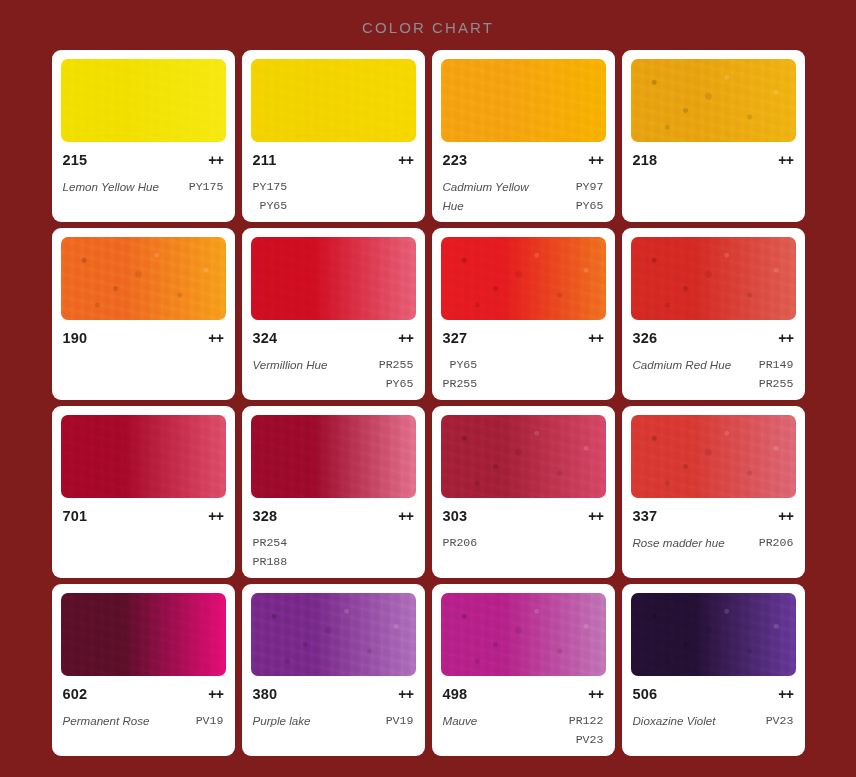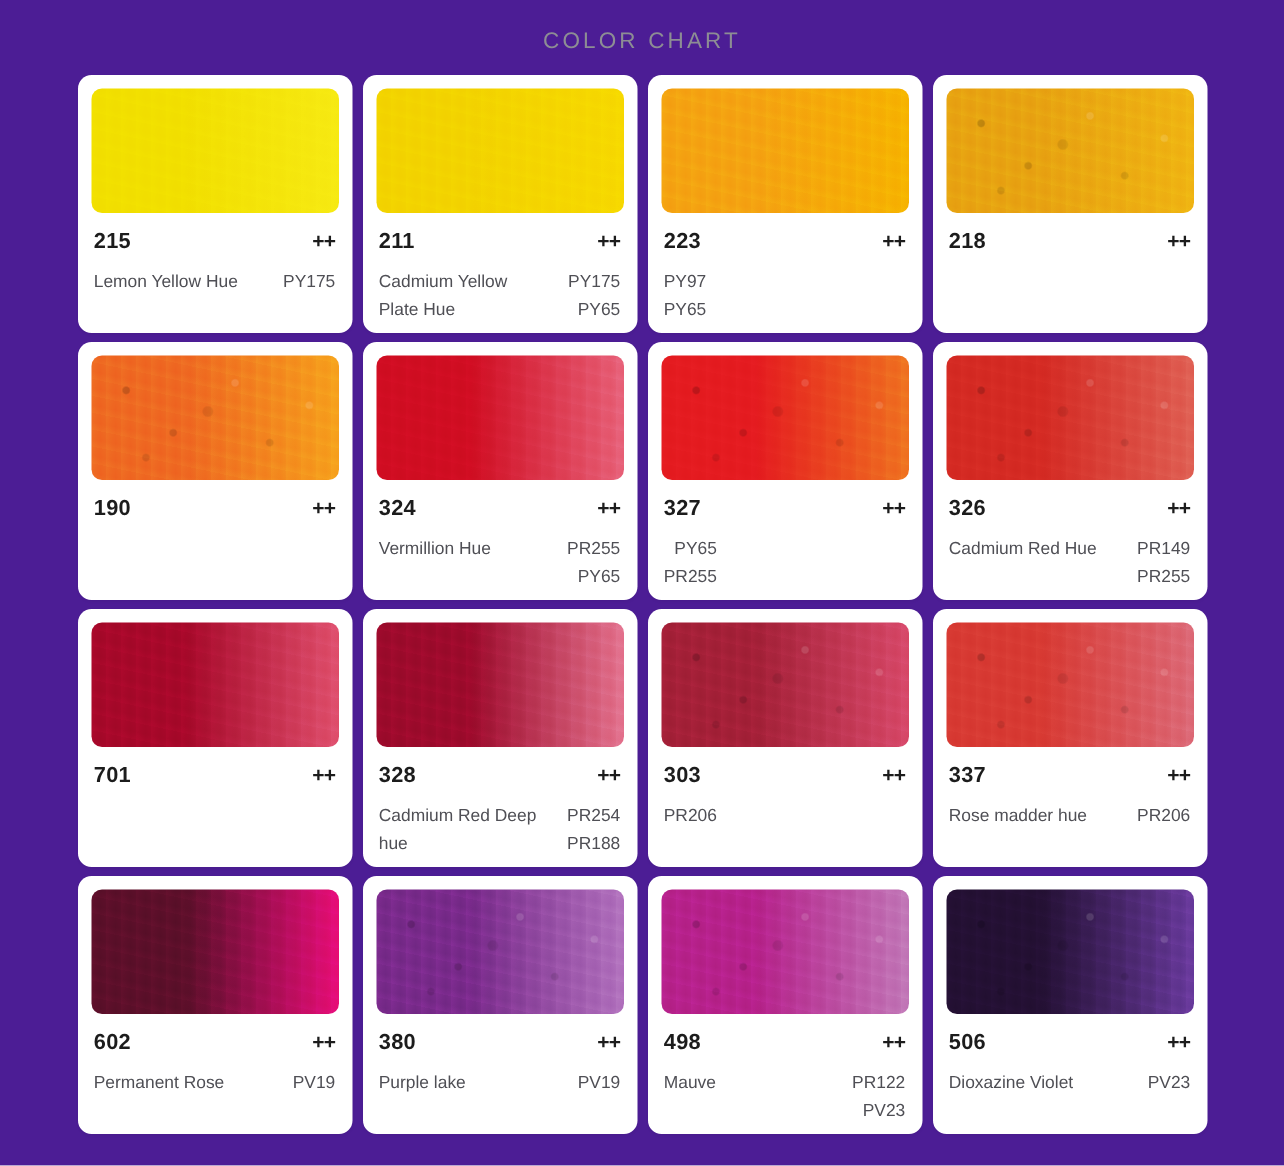--- a/index.html
+++ b/index.html
@@ -9,21 +9,21 @@
     padding: 0;
     width: 856px;
     height: 777px;
     background: #f2f2f2;
     font-family: "Liberation Sans", sans-serif;
     overflow: hidden;
   }
   .page {
     width: 856px;
     height: 777px;
-    background: #4c1d95;
+    background: #7f1d1d;
     padding: 0;
     position: relative;
   }
   .chart-title {
     text-align: center;
     font-size: 15px;
     letter-spacing: 2.1px;
     color: #8d8d94;
     font-weight: 400;
     padding-top: 19px;
@@ -119,29 +119,30 @@
     justify-content: space-between;
     align-items: flex-start;
     margin-top: 10px;
     gap: 6px;
   }
   .pname {
     font-size: 11.6px;
     color: #4f4f55;
     line-height: 1.62;
     max-width: 108px;
+    font-style: italic;
   }
   .pigments {
     font-size: 11.6px;
     color: #4f4f55;
     line-height: 1.62;
     text-align: right;
     white-space: nowrap;
   }
-  .pigments span { display: block; }
+  .pigments span { display: block; font-family: Liberation Mono, monospace; }
 </style>
 </head>
 <body>
 
 <div class="page">
   <h1 class="chart-title">COLOR CHART</h1>
   <div class="grid" id="grid">
       <div class="card">
         <div class="swatch" style="background: linear-gradient(90deg, rgb(242, 224, 0) 0%, rgb(242, 224, 0) 38%, rgb(247, 234, 18) 100%);"></div>
         <div class="meta">
@@ -158,36 +159,36 @@
         </div>
       </div>
       <div class="card">
         <div class="swatch" style="background: linear-gradient(90deg, rgb(243, 212, 0) 0%, rgb(243, 212, 0) 38%, rgb(247, 217, 0) 100%);"></div>
         <div class="meta">
           <div class="meta-top">
             <div class="code">211</div>
             <div class="rating">++</div>
           </div>
           <div class="meta-bottom">
-            <div class="pname">Cadmium Yellow Plate Hue</div>
             <div class="pigments">
               <span>PY175</span>
               <span>PY65</span>
             </div>
           </div>
         </div>
       </div>
       <div class="card">
         <div class="swatch" style="background: linear-gradient(90deg, rgb(245, 164, 17) 0%, rgb(245, 164, 17) 38%, rgb(247, 180, 0) 100%);"></div>
         <div class="meta">
           <div class="meta-top">
             <div class="code">223</div>
             <div class="rating">++</div>
           </div>
           <div class="meta-bottom">
+            <div class="pname">Cadmium Yellow Hue</div>
             <div class="pigments">
               <span>PY97</span>
               <span>PY65</span>
             </div>
           </div>
         </div>
       </div>
       <div class="card">
         <div class="swatch grainy" style="background: linear-gradient(90deg, rgb(232, 164, 17) 0%, rgb(232, 164, 17) 38%, rgb(240, 181, 18) 100%);"></div>
         <div class="meta">
@@ -263,21 +264,20 @@
         </div>
       </div>
       <div class="card">
         <div class="swatch" style="background: linear-gradient(90deg, rgb(158, 10, 44) 0%, rgb(158, 10, 44) 38%, rgb(228, 115, 143) 100%);"></div>
         <div class="meta">
           <div class="meta-top">
             <div class="code">328</div>
             <div class="rating">++</div>
           </div>
           <div class="meta-bottom">
-            <div class="pname">Cadmium Red Deep hue</div>
             <div class="pigments">
               <span>PR254</span>
               <span>PR188</span>
             </div>
           </div>
         </div>
       </div>
       <div class="card">
         <div class="swatch grainy" style="background: linear-gradient(90deg, rgb(165, 32, 56) 0%, rgb(165, 32, 56) 38%, rgb(216, 73, 106) 100%);"></div>
         <div class="meta">

